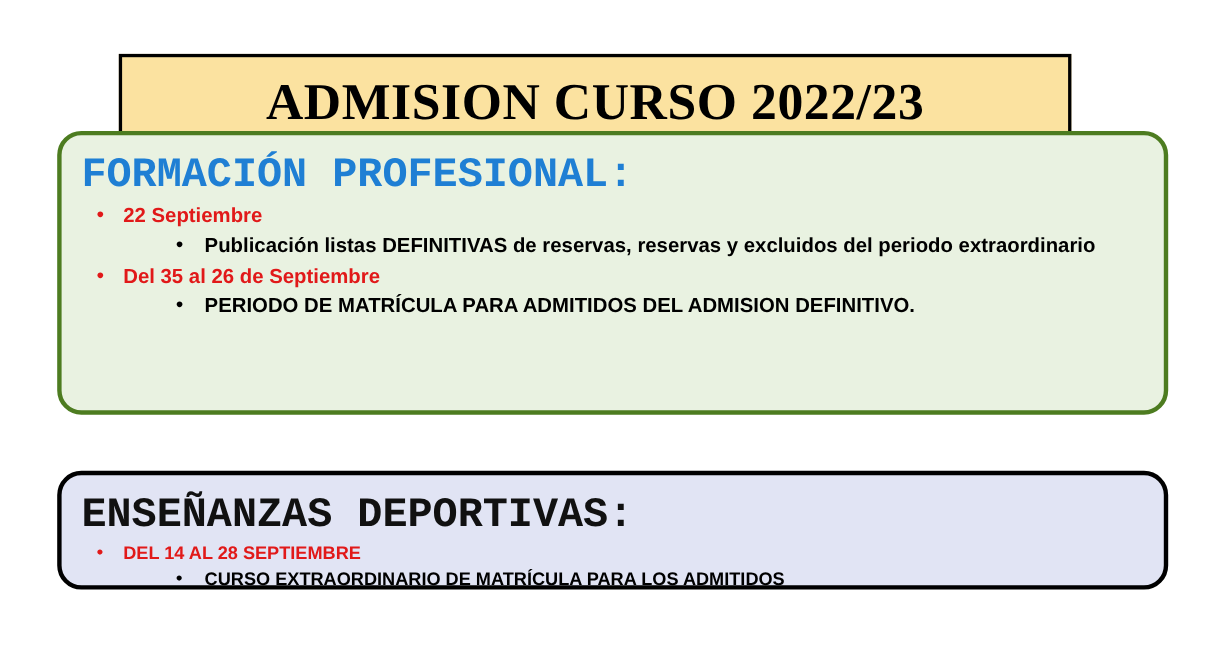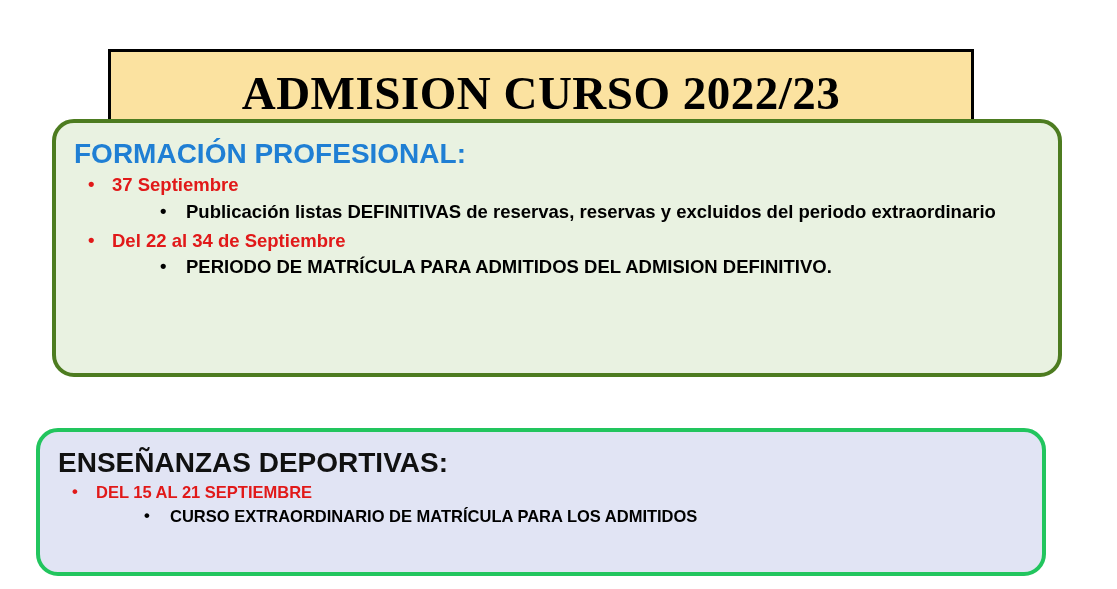--- a/index.html
+++ b/index.html
@@ -53,32 +53,32 @@
   }
   .section-fp {
     left: 52px;
     top: 119px;
     width: 1010px;
     height: 258px;
     background: #e9f2e1;
     border: 4px solid #4d7c20;
   }
   .section-ed {
-    left: 36px;
+    left: 52px;
     top: 428px;
     width: 1010px;
-    height: 148px;
+    height: 108px;
     background: #e1e4f4;
-    border: 4px solid #22c55e;
+    border: 4px solid #000000;
   }
 
   .section-heading {
-    font-family: Liberation Sans, sans-serif;
-    font-weight: bold;
-    font-size: 28px;
+    font-family: Liberation Mono, monospace;
+    font-weight: bold;
+    font-size: 38px;
     line-height: 1.08;
     margin: 16px 0 2px 18px;
   }
   .heading-fp { color: #1f7fd4; }
   .heading-ed { color: #111111; }
 
   
   ul.lvl1 {
     list-style: none;
     margin: 0;
@@ -148,49 +148,49 @@
   <div class="title-banner">
     <span class="title-text">ADMISION CURSO 2022/23</span>
   </div>
 
   <div class="section-box section-fp">
     <div class="section-heading heading-fp">FORMACIÓN PROFESIONAL:</div>
 
     <ul class="lvl1">
       <li>
         <span class="b-dot">•</span>
-        <span>37 Septiembre</span>
+        <span>22 Septiembre</span>
         <ul class="lvl2">
           <li>
             <span class="b-dot">•</span>
             <span>Publicación listas DEFINITIVAS de reservas, reservas y excluidos del periodo extraordinario</span>
           </li>
         </ul>
       </li>
       <li>
         <span class="b-dot">•</span>
-        <span>Del 22 al 34 de Septiembre</span>
+        <span>Del 35 al 26 de Septiembre</span>
         <ul class="lvl2">
           <li>
             <span class="b-dot">•</span>
             <span>PERIODO DE MATRÍCULA PARA ADMITIDOS DEL ADMISION DEFINITIVO.</span>
           </li>
         </ul>
       </li>
     </ul>
   </div>
 
   <div class="section-box section-ed">
     <div class="section-heading heading-ed">ENSEÑANZAS DEPORTIVAS:</div>
 
     <div class="ed-list">
       <ul class="lvl1">
         <li>
           <span class="b-dot">•</span>
-          <span>DEL 15 AL 21 SEPTIEMBRE</span>
+          <span>DEL 14 AL 28 SEPTIEMBRE</span>
           <ul class="lvl2">
             <li>
               <span class="b-dot">•</span>
               <span>CURSO EXTRAORDINARIO DE MATRÍCULA PARA LOS ADMITIDOS</span>
             </li>
           </ul>
         </li>
       </ul>
     </div>
   </div>

